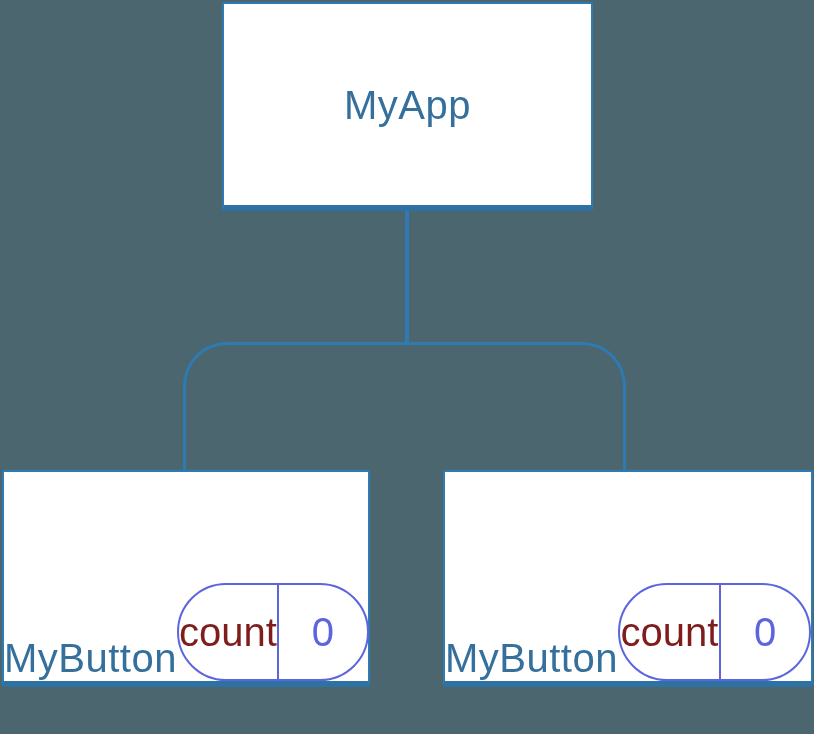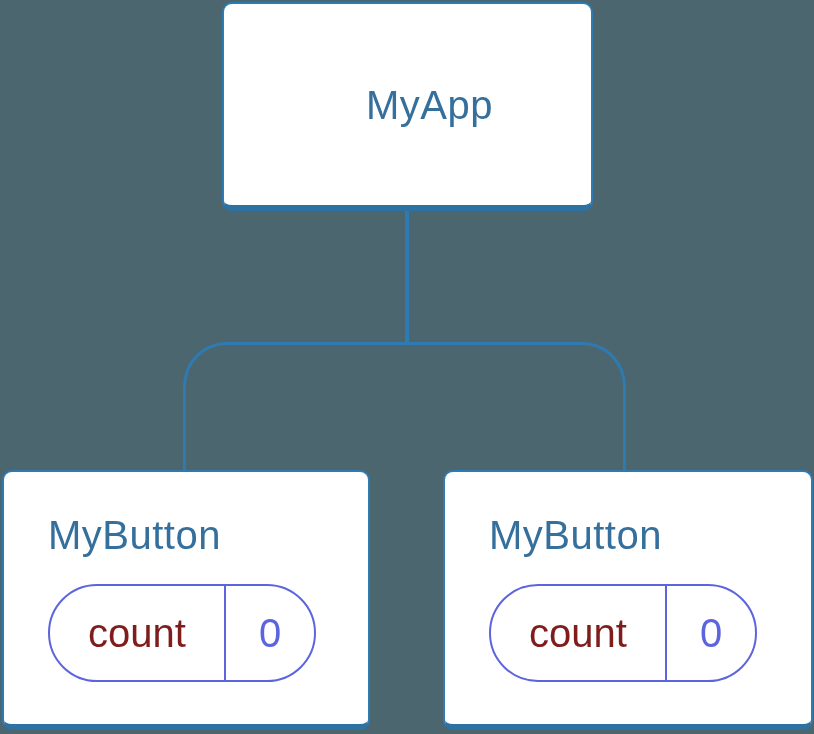--- a/index.html
+++ b/index.html
@@ -13,32 +13,31 @@
     height: 734px;
     background: #4C6670;
     overflow: hidden;
   }
   .node {
     position: absolute;
     box-sizing: border-box;
     background: #ffffff;
     border: 2px solid #2E7AB3;
     border-bottom: 6px solid #2E72A4;
-    border-radius: 10px;
-    padding-left: 44px;
+    border-radius: 2px;
   }
   .node-root {
     left: 222px; top: 2px;
     width: 371px; height: 209px;
     display: flex; align-items: center; justify-content: center;
   }
   .node-child {
     left: 2px; top: 470px;
-    width: 368px; height: 260px;
-    display: flex; flex-direction: column; align-items: flex-start;
+    width: 368px; height: 217px;
+    display: flex; align-items: flex-end;
     padding-top: 40px;
   }
   .node-child.right {
     left: 443px;
     width: 370px;
   }
   .node-label {
     color: #35709D;
     font-size: 40px;
     font-weight: 500;

